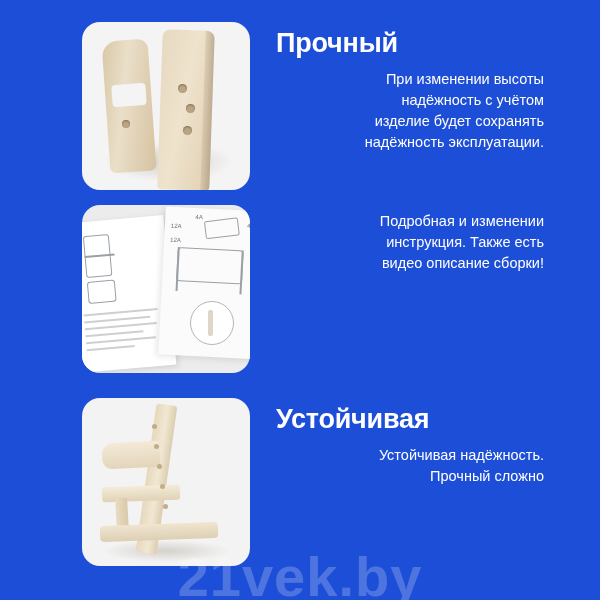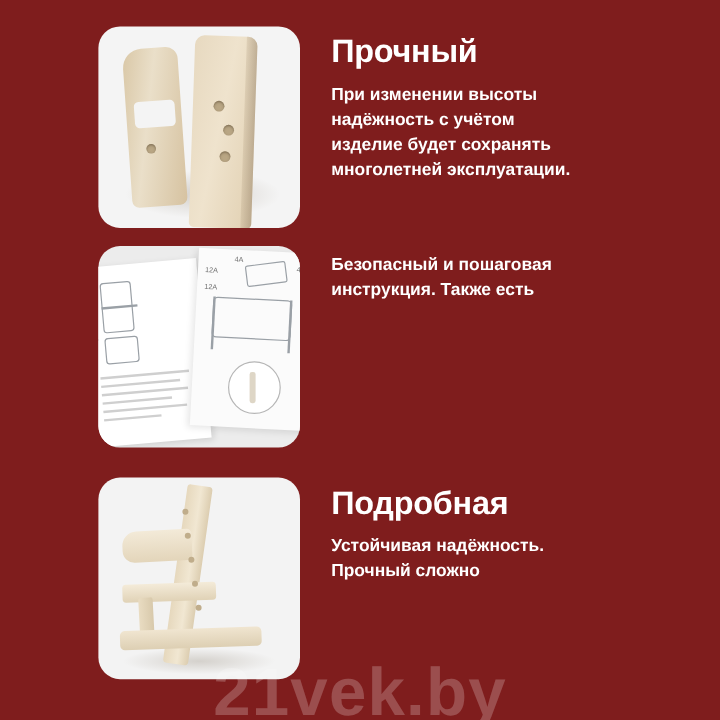--- a/index.html
+++ b/index.html
@@ -9,21 +9,21 @@
     height: 600px;
     background: #3d6fe0;
     font-family: "Liberation Sans", sans-serif;
     overflow: hidden;
     position: relative;
   }
   .page {
     position: relative;
     width: 600px;
     height: 600px;
-    background: #7f1d1d;
+    background: #1d4ed8;
   }
   .feature {
     display: flex;
     align-items: flex-start;
     position: absolute;
     left: 82px;
   }
   .feature-1 { top: 22px; }
   .feature-2 { top: 205px; }
   .feature-3 { top: 398px; }
@@ -49,21 +49,22 @@
     line-height: 1.12;
     margin: 0 0 11px 0;
     letter-spacing: -0.2px;
   }
   .f-title .line2 { display: block; }
   .f-body {
     color: #ffffff;
     font-size: 14.5px;
     line-height: 1.45;
     margin: 0;
-    font-weight: 700;
+    font-weight: 400;
+    text-align: right;
   }
   .f-body .l { display: block; }
 
   
   .watermark {
     position: absolute;
     left: 0;
     top: 0;
     width: 600px;
     height: 600px;
@@ -258,21 +259,21 @@
       <div class="hole h4"></div>
     </div>
     <div class="text-col">
       <h2 class="f-title">
         <span>Прочный</span>
       </h2>
       <p class="f-body">
         <span class="l">При изменении высоты</span>
         <span class="l">надёжность с учётом</span>
         <span class="l">изделие будет сохранять</span>
-        <span class="l">многолетней эксплуатации.</span>
+        <span class="l">надёжность эксплуатации.</span>
       </p>
     </div>
   </div>
 
   <div class="feature feature-2">
     <div class="photo p2">
       <div class="page-left">
         <div class="tline" style="left:8px; top:92px; width:74px;"></div>
         <div class="tline" style="left:8px; top:99px; width:66px;"></div>
         <div class="tline" style="left:8px; top:106px; width:72px;"></div>
@@ -294,43 +295,44 @@
         <div class="num" style="left:6px; top:30px;">12A</div>
         <div class="num" style="left:30px; top:6px;">4A</div>
         <div class="num" style="left:82px; top:12px;">4A</div>
       </div>
       <div class="circle-zoom">
         <div class="screw"></div>
       </div>
     </div>
     <div class="text-col">
       <p class="f-body">
-        <span class="l">Безопасный и пошаговая</span>
+        <span class="l">Подробная и изменении</span>
         <span class="l">инструкция. Также есть</span>
+        <span class="l">видео описание сборки!</span>
       </p>
     </div>
   </div>
 
   <div class="feature feature-3">
     <div class="photo p3">
       <div class="shadow3"></div>
       <div class="post"></div>
       <div class="backrest"></div>
       <div class="seat"></div>
       <div class="brace"></div>
       <div class="base"></div>
       <div class="dot" style="left:70px; top:26px;"></div>
       <div class="dot" style="left:72px; top:46px;"></div>
       <div class="dot" style="left:75px; top:66px;"></div>
       <div class="dot" style="left:78px; top:86px;"></div>
       <div class="dot" style="left:81px; top:106px;"></div>
     </div>
     <div class="text-col">
       <h2 class="f-title">
-        <span>Подробная</span>
+        <span>Устойчивая</span>
       </h2>
       <p class="f-body">
         <span class="l">Устойчивая надёжность.</span>
         <span class="l">Прочный сложно</span>
       </p>
     </div>
   </div>
 
   <div class="watermark">
     <div class="wm-text">21vek.by</div>

